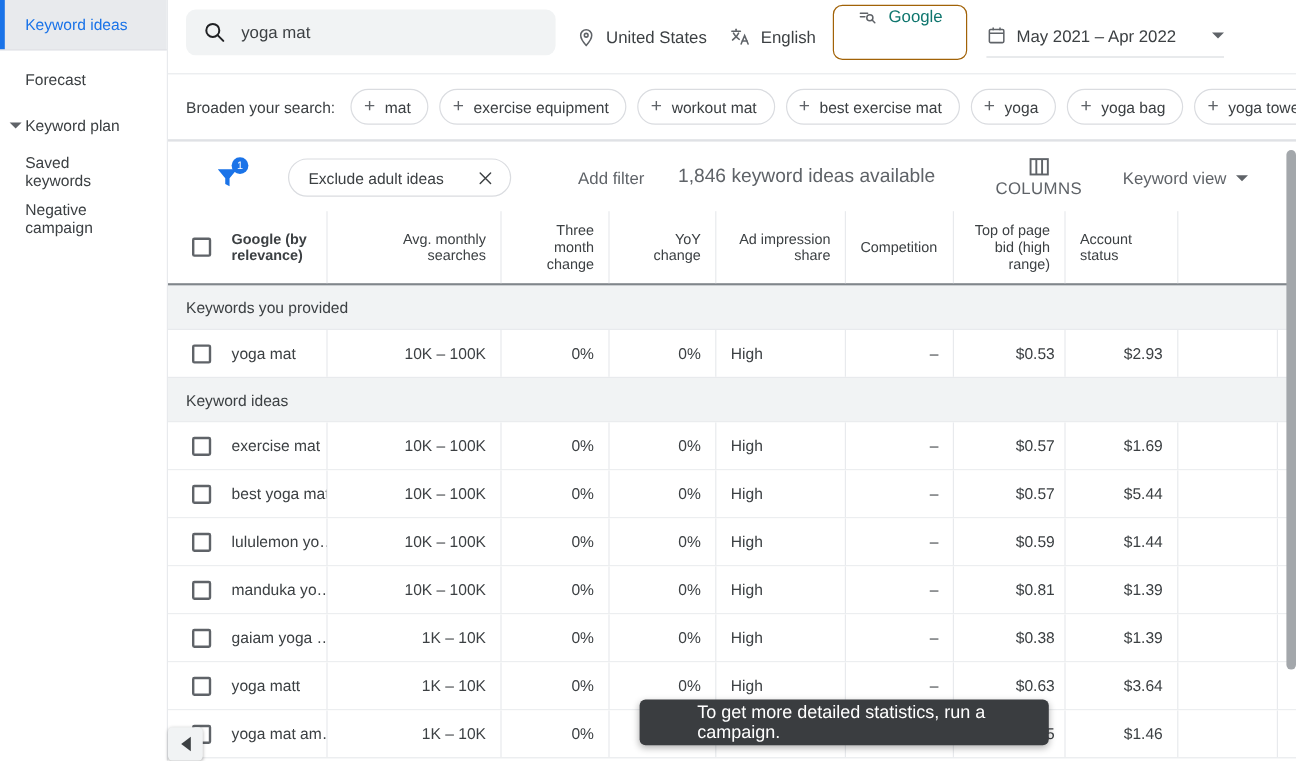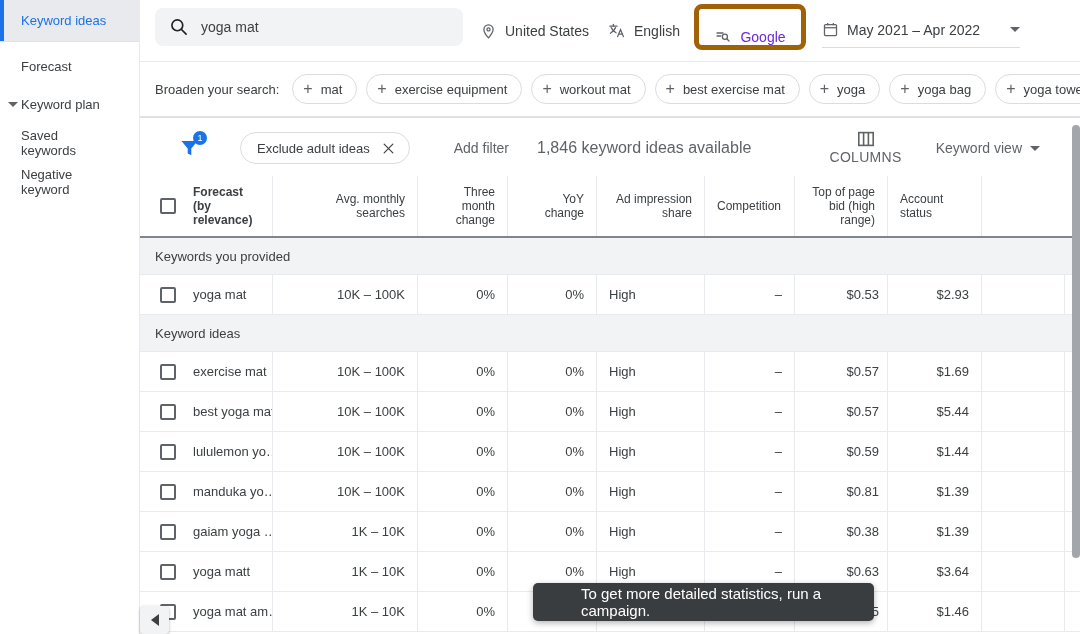--- a/index.html
+++ b/index.html
@@ -27,42 +27,42 @@
     border-bottom:2px solid #dfe1e5; }
   .search-row { position:relative; height:62px; border-bottom:1px solid #e8eaed; }
   .search-box { position:absolute; left:15px; top:8px; width:308px; height:38px; background:#f1f3f4;
     border-radius:8px; display:flex; align-items:center; padding:0 14px; gap:12px; }
   .search-box input { border:none; outline:none; background:transparent; font-size:14px; color:#3c4043;
     font-family:"Liberation Sans", sans-serif; width:230px; }
   .top-ctrl { position:absolute; top:0; height:62px; display:flex; align-items:center; gap:8px;
     font-size:14px; color:#3c4043; cursor:pointer; }
   .ctrl-location { left:340px; }
   .ctrl-language { left:468px; }
-  .network-box { position:absolute; left:554px; top:4px; width:112px; height:46px; border:5px solid #a16207;
-    border-radius:8px; display:flex; align-items:flex-end; justify-content:center; gap:8px; font-size:14px;
-    color:#6d28d9; background:#fff; cursor:pointer; }
+  .network-box { position:absolute; left:554px; top:4px; width:112px; height:46px; border:1px solid #a16207;
+    border-radius:8px; display:flex; align-items:flex-start; justify-content:center; gap:8px; font-size:14px;
+    color:#0f766e; background:#fff; cursor:pointer; }
   .ctrl-dates { left:682px; border-bottom:1px solid #dadce0; height:34px; top:14px; padding-bottom:2px; }
   .caret { width:0; height:0; border-left:5px solid transparent; border-right:5px solid transparent;
     border-top:5px solid #5f6368; }
   .ctrl-dates .caret { margin-left:22px; }
 
   .broaden-row { display:flex; align-items:center; height:54px; padding-left:15px; gap:9px; font-size:13px; }
   .broaden-label { color:#3c4043; margin-right:4px; white-space:nowrap; }
   .chip { display:flex; align-items:center; gap:8px; height:30px; padding:0 14px 0 10px;
     border:1px solid #dadce0; border-radius:16px; background:#fff; color:#3c4043; white-space:nowrap; cursor:pointer; }
   .chip .plus { font-size:16px; color:#5f6368; line-height:1; }
 
   
   .filter-row { position:absolute; left:0; top:120px; width:940px; height:56px; display:flex; align-items:center; }
   .funnel-wrap { position:relative; margin-left:38px; width:24px; height:24px; }
   .funnel-badge { position:absolute; right:-5px; top:-5px; width:14px; height:14px; border-radius:50%;
     background:#1a73e8; color:#fff; font-size:9px; display:flex; align-items:center; justify-content:center; }
-  .filter-chip { margin-left:38px; display:flex; align-items:center; gap:12px; height:32px; padding:0 14px 0 16px;
+  .filter-chip { margin-left:38px; display:flex; align-items:center; gap:28px; height:32px; padding:0 14px 0 16px;
     border:1px solid #dadce0; border-radius:16px; font-size:13px; color:#3c4043; background:#fff; cursor:pointer; }
-  .add-filter { margin-left:44px; font-size:14px; color:#5f6368; cursor:pointer; }
+  .add-filter { margin-left:56px; font-size:14px; color:#5f6368; cursor:pointer; }
   .ideas-count { margin-left:28px; font-size:16px; color:#5f6368; }
   .columns-btn { margin-left:auto; display:flex; flex-direction:column; align-items:center; gap:2px; cursor:pointer; }
   .columns-btn .cols-label { font-size:14px; color:#5f6368; letter-spacing:0.3px; }
   .view-btn { margin-left:34px; margin-right:40px; display:flex; align-items:center; gap:8px;
     font-size:14px; color:#5f6368; cursor:pointer; }
 
   
   .trow { display:grid; grid-template-columns:45px 88px 145px 90px 89px 108px 90px 93px 94px 83px 1fr; }
   .thead { position:absolute; left:0; top:176px; width:940px; height:62px; border-bottom:2px solid #80868b;
     background:#fff; }
@@ -110,21 +110,21 @@
           <div class="label">Forecast</div>
         </div>
         <div class="side-item plain m10">
           <div class="tri-down"></div>
           <div class="label">Keyword plan</div>
         </div>
         <div class="side-item plain m11">
           <div class="label">Saved keywords</div>
         </div>
         <div class="side-item plain m11">
-          <div class="label">Negative keyword</div>
+          <div class="label">Negative campaign</div>
         </div>
       </div>
   </nav>
 
   <div class="main">
 
     <div class="topcard">
       <div class="search-row">
         <div class="search-box">
           <span class="icon">
@@ -257,21 +257,21 @@
       <div class="view-btn">
         <span>Keyword view</span>
         <span class="caret"></span>
       </div>
     </div>
 
     <div class="thead trow" id="thead">
         <div class="ckcell">
           <div class="cbox"></div>
         </div>
-        <div class="cell al bl kw">Forecast (by relevance)</div>
+        <div class="cell al bl kw">Google (by relevance)</div>
         <div class="cell ar bl">Avg. monthly searches</div>
         <div class="cell ar bl">Three month change</div>
         <div class="cell ar bl">YoY change</div>
         <div class="cell ar bl">Ad impression share</div>
         <div class="cell al bl">Competition</div>
         <div class="cell ar bl">Top of page bid (high range)</div>
         <div class="cell al bl">Account status</div>
       </div>
 
     <div class="tbody" id="tbody">

